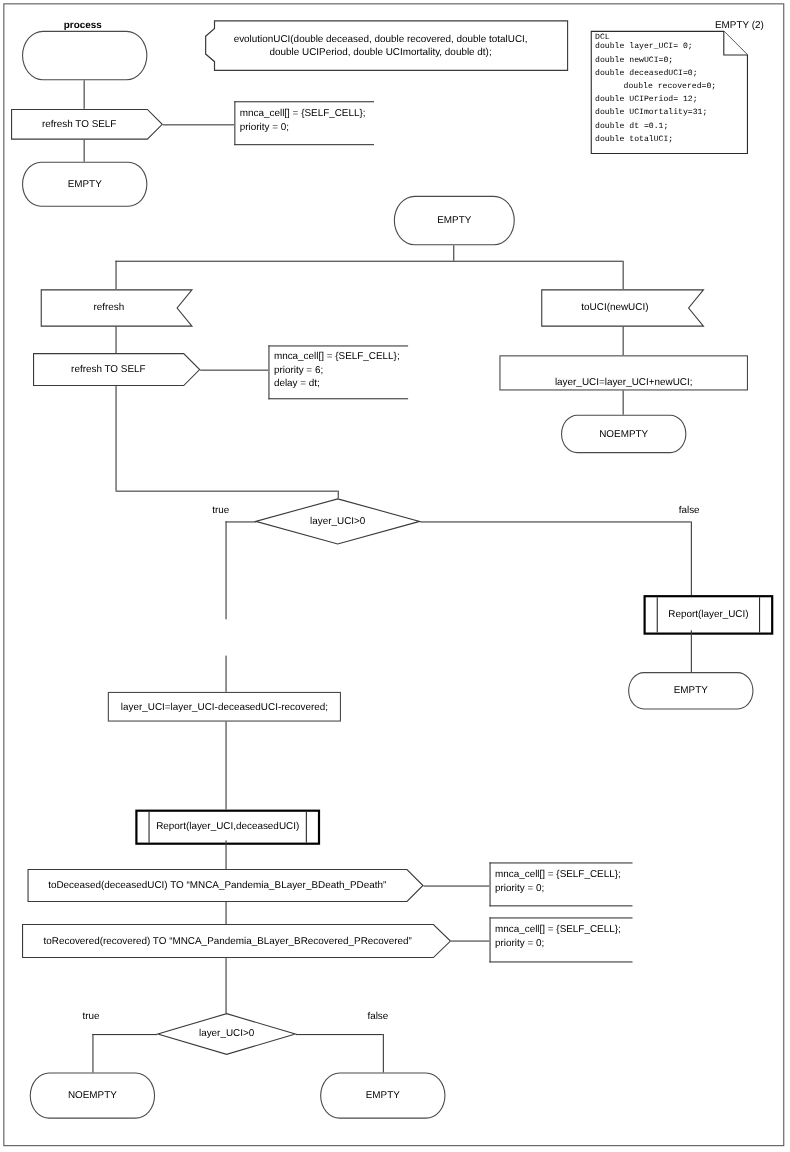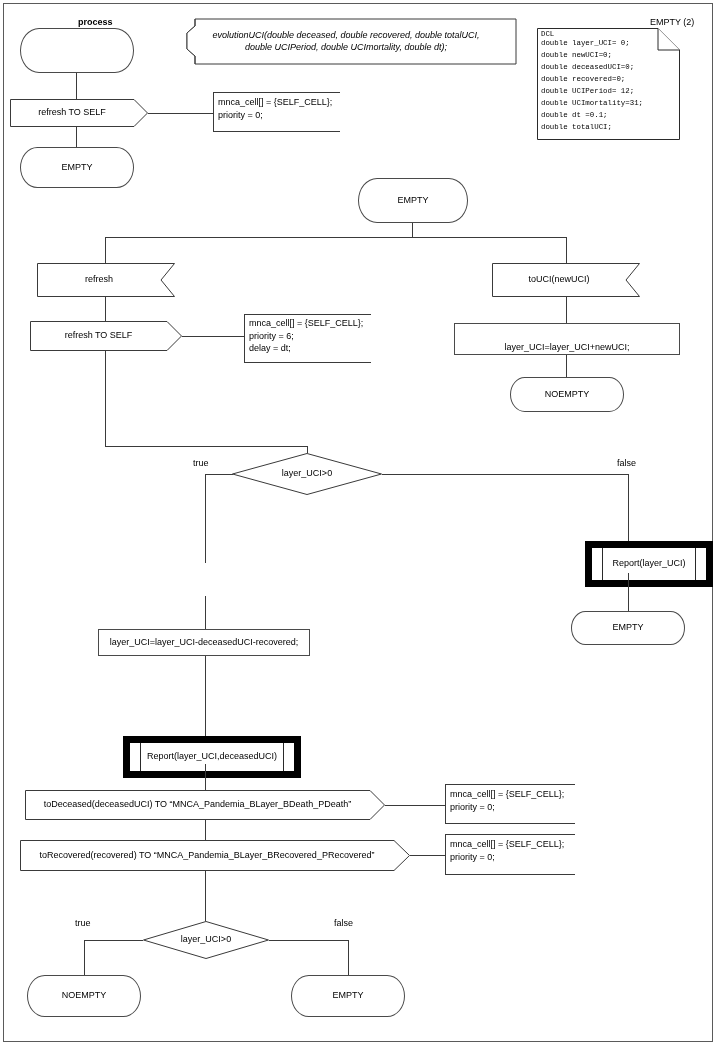--- a/index.html
+++ b/index.html
@@ -39,21 +39,21 @@
     border-radius:22px/26px;
     background:#fff;
   }
   
   .task{
     border:1px solid #4a4a4a;
     background:#fff;
   }
   
   .call{
-    border:7px solid #000000;
+    border:2px solid #000000;
     background:#fff;
     position:absolute;
   }
   .call .bar{
     position:absolute;top:0;bottom:0;width:1px;background:#2a2a2a;
   }
   
   .input-sig{
     background:#fff;
     position:absolute;
@@ -97,49 +97,49 @@
   svg{display:block;overflow:visible;}
   .shp{fill:#ffffff;stroke:#3a3a3a;stroke-width:1;}
   .shp2{fill:#ffffff;stroke:#2a2a2a;stroke-width:1;}
 </style>
 </head>
 <body>
 
 <div id="page">
   <div id="frame"></div>
 
-  <div class="lbl bold" style="left:32px;top:17px;padding-left:46px;">process</div>
+  <div class="lbl bold" style="left:12px;top:17px;padding-left:46px;">process</div>
   <div class="lbl" style="left:88px;top:17px;margin-top:24px;">PUCI</div>
   <div class="lbl" style="left:650px;top:17px;">EMPTY (2)</div>
 
   <div class="node state" style="left:20px;top:28px;width:114px;height:45px;"></div>
 
   <div class="procdef" style="left:186px;top:19px;width:330px;height:45px;">
     <svg width="330" height="45" viewBox="0 0 330 45">
       <path class="shp" d="M9,0 L330,0 L330,45 L9,45 L9,37 L1,30 L1,14 L9,7 Z"></path>
       <path class="shp" d="M9,0 L9,7 L1,14 L1,30 L9,37 L9,45"></path>
     </svg>
     <div style="position:absolute;left:0;top:0;width:320px;height:45px;" class="ctr">
-      <div style="text-align:center;font-style:italic;">
+      <div style="text-align:center;">
         <div class="txt">evolutionUCI(double deceased, double recovered, double totalUCI,</div>
         <div class="txt">double UCIPeriod, double UCImortality, double dt);</div>
       </div>
     </div>
   </div>
 
   <div class="dcl" style="left:537px;top:28px;width:143px;height:112px;font-family:Liberation Mono, monospace;">
     <svg width="143" height="112" viewBox="0 0 143 112">
       <path class="shp2" d="M0.5,0.5 L121,0.5 L142.5,22 L142.5,111.5 L0.5,111.5 Z"></path>
       <path class="shp2" d="M121,0.5 L121,22 L142.5,22"></path>
     </svg>
     <div class="dcltext">DCL</div>
     <div class="dcltext" style="top:11px;">double layer_UCI= 0;</div>
     <div class="dcltext" style="top:23px;">double newUCI=0;</div>
     <div class="dcltext" style="top:35px;">double deceasedUCI=0;</div>
-    <div class="dcltext" style="top:47px;">double recovered=0;</div>
+    <div class="dcltext" style="top:47px;text-align:center;">double recovered=0;</div>
     <div class="dcltext" style="top:59px;">double UCIPeriod= 12;</div>
     <div class="dcltext" style="top:71px;">double UCImortality=31;</div>
     <div class="dcltext" style="top:83px;">double dt =0.1;</div>
     <div class="dcltext" style="top:95px;">double totalUCI;</div>
   </div>
 
   <div class="ln lnv" style="left:76px;top:73px;height:26px;"></div>
 
   <div class="output-sig" style="left:10px;top:99px;width:138px;height:28px;">
     <svg width="138" height="28" viewBox="0 0 138 28">

